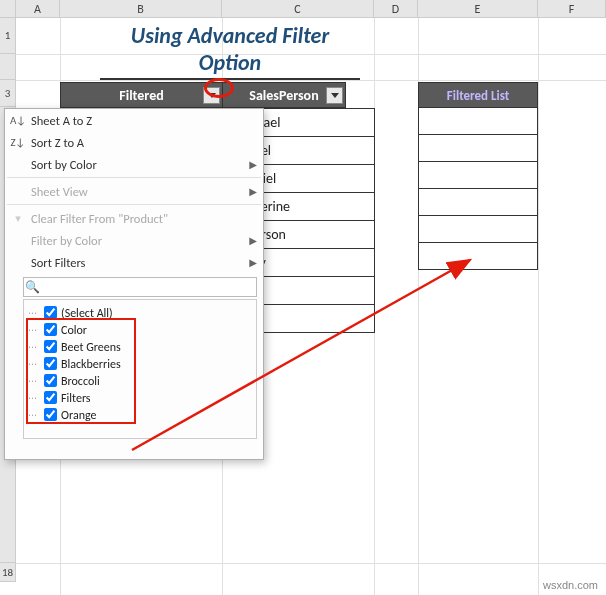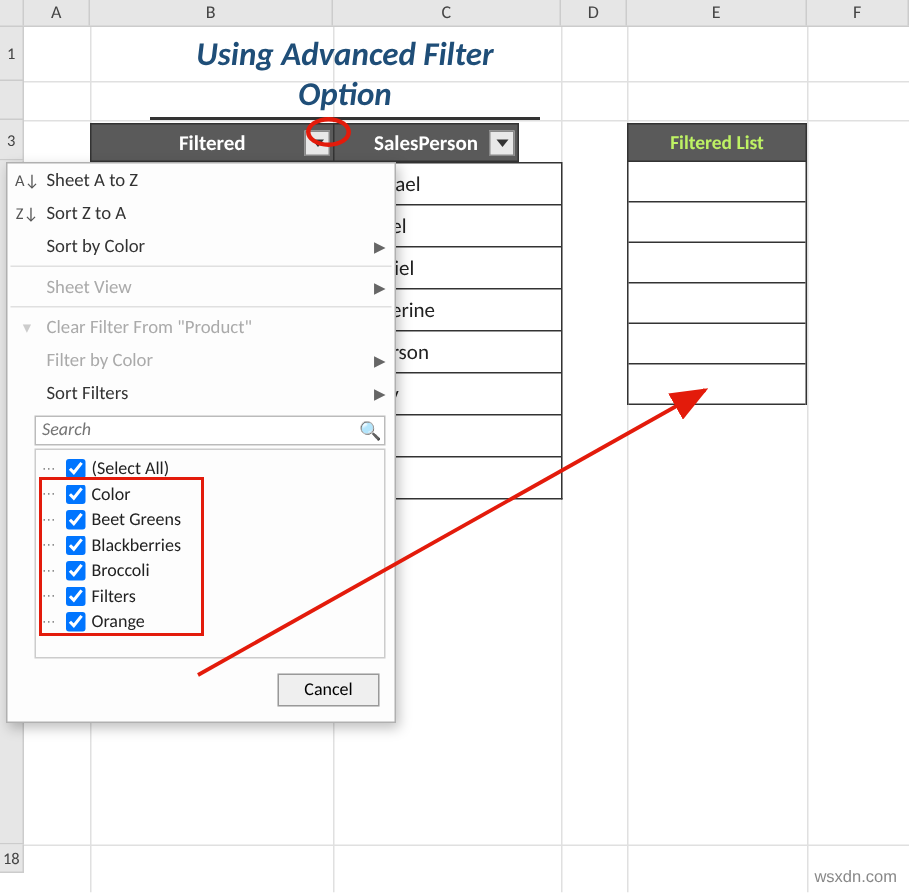--- a/index.html
+++ b/index.html
@@ -20,21 +20,21 @@
   .th.product { width:162px; border-right:none;}
   .th.sales { width:124px; }
   .filter-btn { position:absolute; right:2px; top:4px; width:17px; height:17px; background:#e8e8e8; border:1px solid #888; display:flex; align-items:center; justify-content:center;}
   .filter-btn::after { content:""; width:0;height:0;border-left:4px solid transparent;border-right:4px solid transparent;border-top:5px solid #333;}
   .red-circle { position:absolute; top:78px; left:204px; width:30px; height:20px; border:3px solid #e31b0b; border-radius:50%; z-index:50; pointer-events:none;}
 
   .sales-col { position:absolute; top:108px; left:222px; width:153px; border-right:1px solid #333; border-bottom:1px solid #333;}
   .scell { height:28px; line-height:28px; border-left:1px solid #333; border-top:1px solid #333; padding-left:12px; font-size:14px;}
 
   .filtered-list { position:absolute; top:82px; left:418px; width:120px;}
-  .fl-head { height:26px; line-height:26px; background:#5a5a5a; color:#bef264; font-weight:bold; text-align:center; border:1px solid #333; font-size:13px;}
+  .fl-head { height:26px; line-height:26px; background:#5a5a5a; color:#c4b5fd; font-weight:bold; text-align:center; border:1px solid #333; font-size:13px;}
   .fl-body { border-left:1px solid #333; border-right:1px solid #333;}
   .fl-row { height:27px; border-bottom:1px solid #333;}
   
   .dropdown { position:absolute; top:108px; left:4px; width:260px; background:#fdfdfd; border:1px solid #b0b0b0; box-shadow: 2px 3px 8px rgba(0,0,0,0.25); z-index:30;}
   .dd-item { display:flex; align-items:center; height:22px; padding:0 6px 0 26px; position:relative; font-size:12.5px; color:#333;}
   .dd-item.disabled { color:#aaa; }
   .dd-item .ic { position:absolute; left:5px; width:16px; text-align:center; font-size:11px; color:#555;}
   .dd-item .arrow { margin-left:auto; font-size:10px; color:#666;}
   .dd-sep { height:1px; background:#e0e0e0; margin:2px 2px;}
   .search-row { margin:4px 6px 2px 18px; border:1px solid #bbb; height:20px; display:flex; align-items:center; background:#fff;}
@@ -145,21 +145,20 @@
     </div>
   <div class="dd-item disabled">
       <span>Filter by Color</span>
       <span class="arrow">▶</span>
     </div>
   <div class="dd-item">
       <span>Sort Filters</span>
       <span class="arrow">▶</span>
     </div>
   <div class="search-row">
-    <input type="text" placeholder="Search" style="">
     <span class="search-ic">🔍</span>
   </div>
   <div class="chk-list" style="position:relative">
     <div class="chk-row">
         <span class="tree-dot">⋯</span>
         <input type="checkbox" checked="" style="">
         <span>(Select All)</span>
       </div>
     <div class="chk-row">
         <span class="tree-dot">⋯</span>
@@ -187,21 +186,20 @@
         <span>Filters</span>
       </div>
     <div class="chk-row">
         <span class="tree-dot">⋯</span>
         <input type="checkbox" checked="" style="">
         <span>Orange</span>
       </div>
     <div class="red-box" style="top:18px;left:2px;width:110px;height:106px"></div>
   </div>
   <div class="btn-row">
-    <button class="btn">Cancel</button>
   </div>
 </div>
 
 <svg class="arrow-svg" width="606" height="595">
   <defs>
       <marker id="ahead" markerWidth="10" markerHeight="8" refX="9" refY="4" orient="auto">
         <polygon points="0 0, 10 4, 0 8" fill="#e31b0b"></polygon>
       </marker>
     </defs>
   <line x1="132" y1="450" x2="470" y2="260" stroke="#e31b0b" stroke-width="2.5" marker-end="url(#ahead)"></line>

